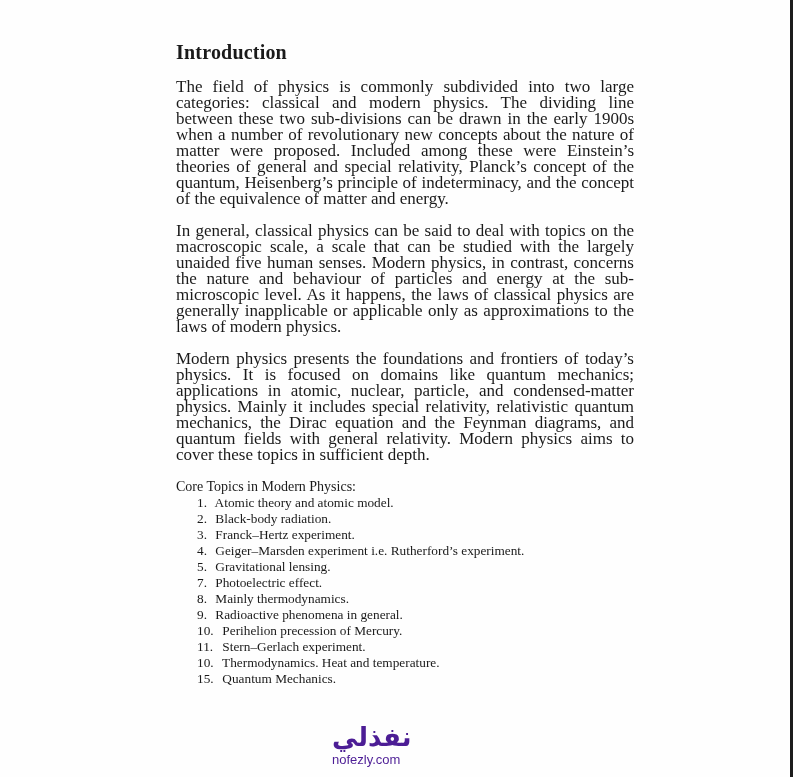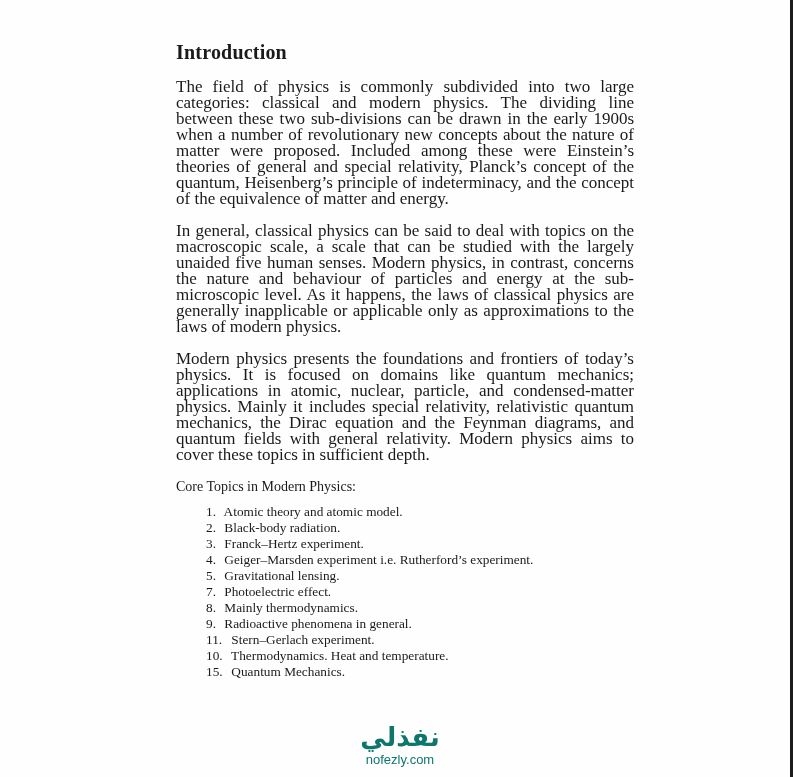--- a/index.html
+++ b/index.html
@@ -28,30 +28,30 @@
     p {
       font-family: "Liberation Serif", "DejaVu Serif", serif;
       font-size: 17px; line-height: 16px; margin: 0 0 16px 0;
       text-align: justify; text-align-last: left;
     }
     .list-title {
       font-family: "Liberation Serif", "DejaVu Serif", serif;
       font-size: 14px; line-height: 16px; margin: 0;
     }
     ol {
-      list-style: none; margin: 9px; padding: 0 0 0 21px;
+      list-style: none; margin: 0; padding: 0 0 0 21px;
       font-family: "Liberation Serif", "DejaVu Serif", serif;
       font-size: 13.3px; line-height: 16px;
     }
     ol li { white-space: nowrap; }
     .num { display: inline-block; min-width: 15px; }
     .num.wide { min-width: 22px; }
     .watermark {
-      position: absolute; left: 340px; top: 722px; width: 120px; text-align: center;
-      color: #0f766e;
+      position: absolute; left: 332px; top: 722px; width: 120px; text-align: left;
+      color: #4c1d95;
     }
     .wm-ar { font-family: "DejaVu Sans", sans-serif; font-size: 26px; font-weight: bold; line-height: 30px; }
     .wm-url { font-family: Liberation Sans, sans-serif; font-size: 13px; line-height: 16px; }
   </style>
 </head>
 <body>
 
 <div class="page">
   <div class="content">
     <h1>Introduction</h1>
@@ -61,20 +61,21 @@
     <div class="list-title">Core Topics in Modern Physics:</div>
     <ol>
       <li><span class="num">1.</span> <span>Atomic theory and atomic model.</span></li>
       <li><span class="num">2.</span> <span>Black-body radiation.</span></li>
       <li><span class="num">3.</span> <span>Franck–Hertz experiment.</span></li>
       <li><span class="num">4.</span> <span>Geiger–Marsden experiment i.e. Rutherford’s experiment.</span></li>
       <li><span class="num">5.</span> <span>Gravitational lensing.</span></li>
       <li><span class="num">7.</span> <span>Photoelectric effect.</span></li>
       <li><span class="num">8.</span> <span>Mainly thermodynamics.</span></li>
       <li><span class="num">9.</span> <span>Radioactive phenomena in general.</span></li>
+      <li><span class="num wide">10.</span> <span>Perihelion precession of Mercury.</span></li>
       <li><span class="num wide">11.</span> <span>Stern–Gerlach experiment.</span></li>
       <li><span class="num wide">10.</span> <span>Thermodynamics. Heat and temperature.</span></li>
       <li><span class="num wide">15.</span> <span>Quantum Mechanics.</span></li>
     </ol>
   </div>
 
   <div class="watermark">
     <div class="wm-ar">نفذلي</div>
     <div class="wm-url">nofezly.com</div>
   </div>

